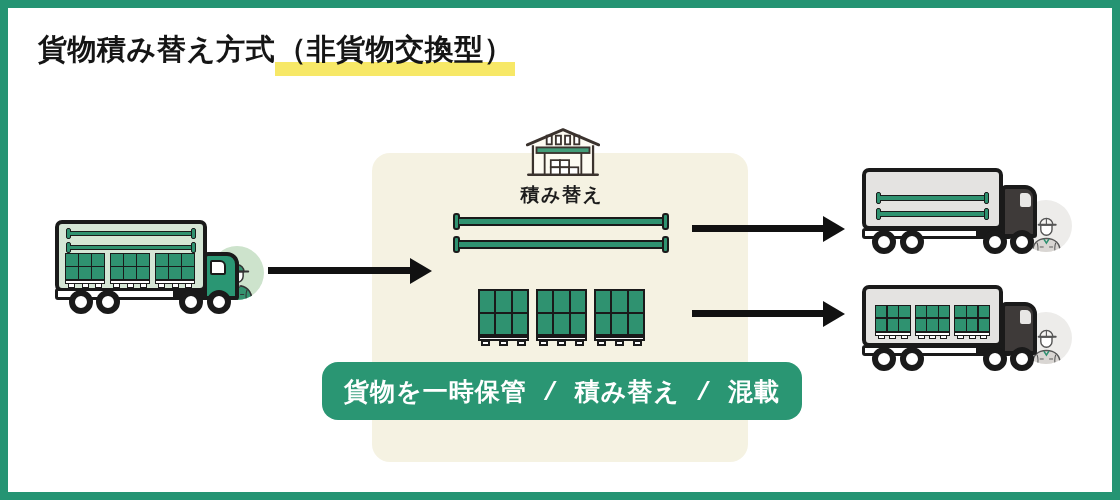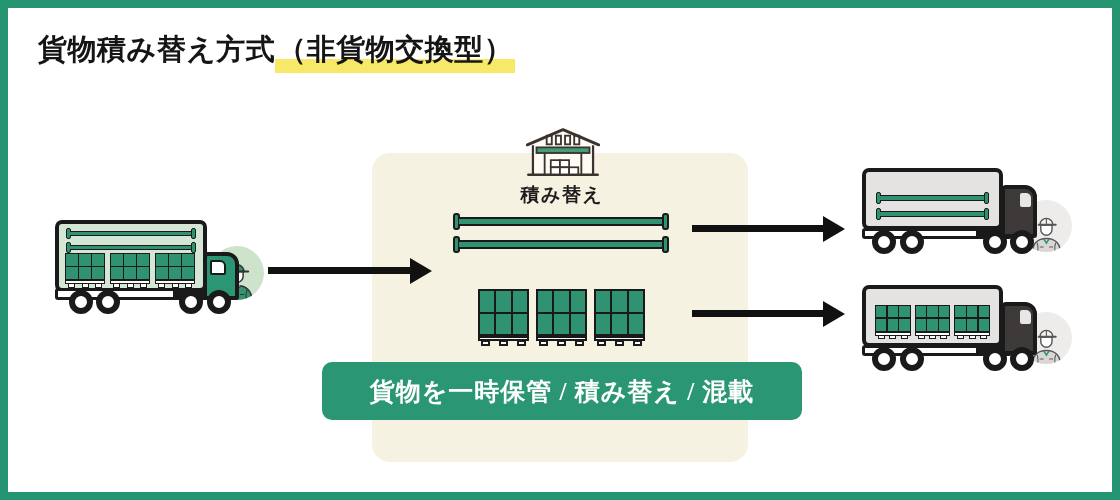--- a/index.html
+++ b/index.html
@@ -1,19 +1,19 @@
 <!DOCTYPE html>
 <html style="--frame: #259473; --panel: #f5f2e2; --banner: #2a9673; --green: #2f9270; --body-green: #d5e6d5; --cab-green: #2a9673; --body-gray: #e4e3e1; --cab-dark: #3e3a39; --badge-green: #cde3cc; --badge-gray: #edecea; --yellow: #f7e867; --outline: #1a1a1a; --arrow: #111111;"><head>
 <meta charset="utf-8">
 <style>
   html,body{margin:0;padding:0;background:#fff;}
   .page{
     position:relative;width:1120px;height:500px;box-sizing:border-box;
     background:#fff;border:8px solid var(--frame,#259473);overflow:hidden;
-    font-family:Liberation Serif, serif;
+    font-family:Liberation Mono, monospace;
   }
   
   .title{position:absolute;left:30px;top:22px;font-size:29px;font-weight:700;color:#151515;letter-spacing:.5px;white-space:nowrap;}
   .hl{background:linear-gradient(transparent 66%,var(--yellow,#f7e867) 66%);padding:0 2px 8px 2px;}
   
   .panel{position:absolute;left:364px;top:145px;width:376px;height:309px;background:var(--panel,#f5f2e2);border-radius:18px;}
   .wh{position:absolute;left:515px;top:118px;}
   .relay-label{position:absolute;left:444px;top:174px;width:220px;text-align:center;font-size:19px;font-weight:700;letter-spacing:1.5px;color:#1c1c1c;}
   
   .pole{display:flex;align-items:center;width:100%;}
@@ -30,21 +30,21 @@
   .plank{background:#fff;border:2px solid var(--outline,#1a1a1a);box-sizing:border-box;}
   .feet{display:flex;justify-content:space-between;padding:0 3px;margin-top:-1px;}
   .feet span{background:#fff;border:2px solid var(--outline,#1a1a1a);box-sizing:border-box;}
   .pallet-row{display:flex;align-items:flex-end;}
   .relay-pallets{position:absolute;left:470px;top:281px;gap:7px;}
   .relay-pallets .pallet{width:51px;}
   .relay-pallets .boxes{height:43px;}
   .relay-pallets .plank{height:5px;}
   .relay-pallets .feet span{width:9px;height:6px;}
   
-  .banner{position:absolute;left:314px;top:354px;width:480px;height:58px;background:var(--banner,#2a9673);border-radius:10px;
+  .banner{position:absolute;left:314px;top:354px;width:480px;height:58px;background:var(--banner,#2a9673);border-radius:16px;
     color:#fff;font-size:25px;font-weight:700;letter-spacing:1px;display:flex;align-items:center;justify-content:center;white-space:nowrap;}
   
   .arrow{position:absolute;height:7px;background:var(--arrow,#111);}
   .arrow::after{content:"";position:absolute;left:100%;top:50%;transform:translateY(-50%);width:0;height:0;
     border-left:22px solid var(--arrow,#111);border-top:13px solid transparent;border-bottom:13px solid transparent;}
   .arrow.a-src{left:260px;top:259px;width:142px;}
   .arrow.a-d1{left:684px;top:217px;width:131px;}
   .arrow.a-d2{left:684px;top:302px;width:131px;}
   
   .truck{position:absolute;width:215px;height:100px;}

